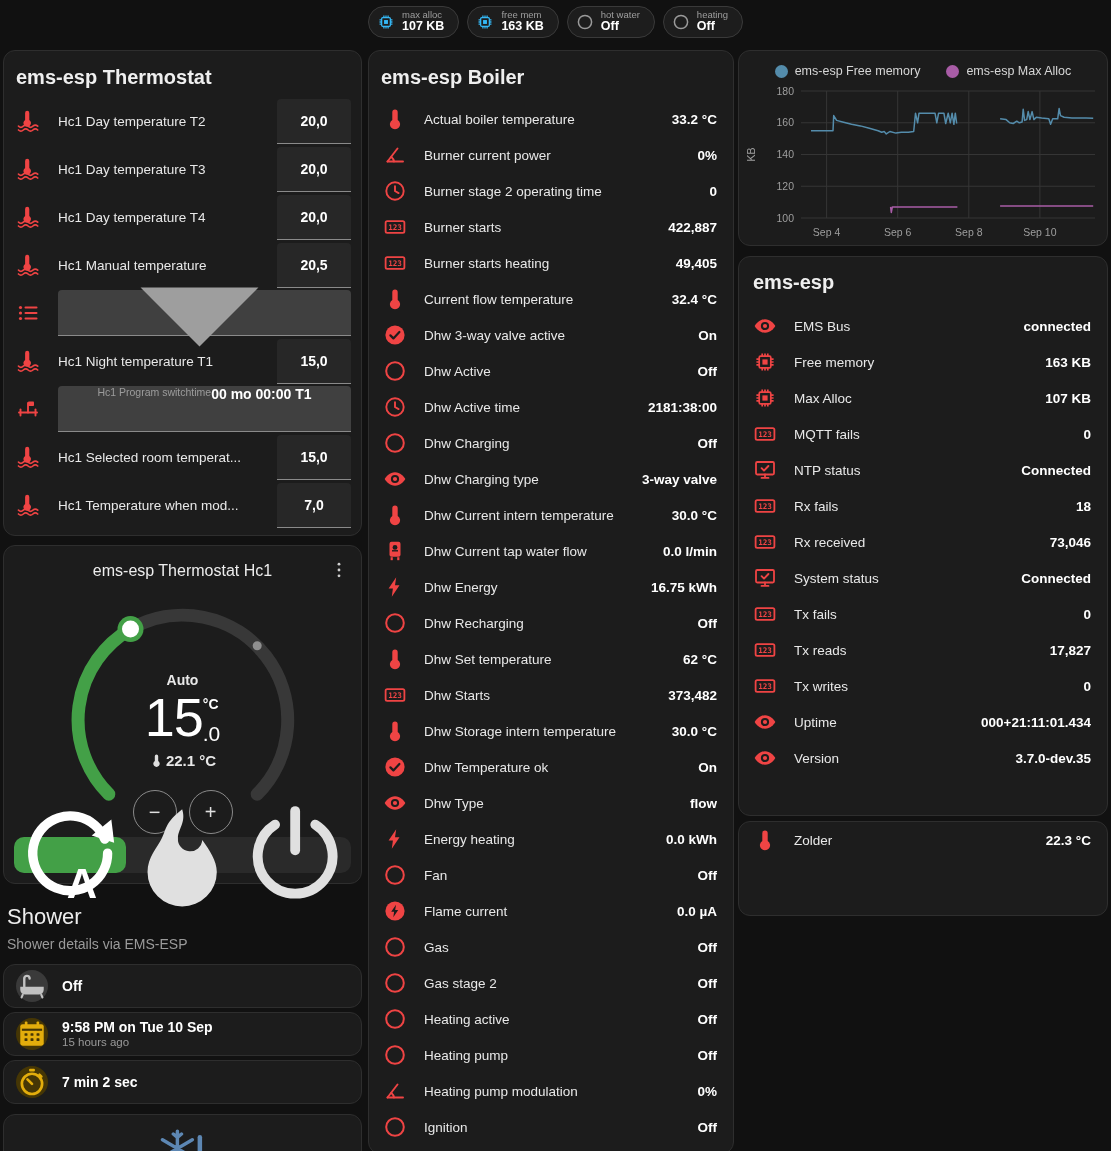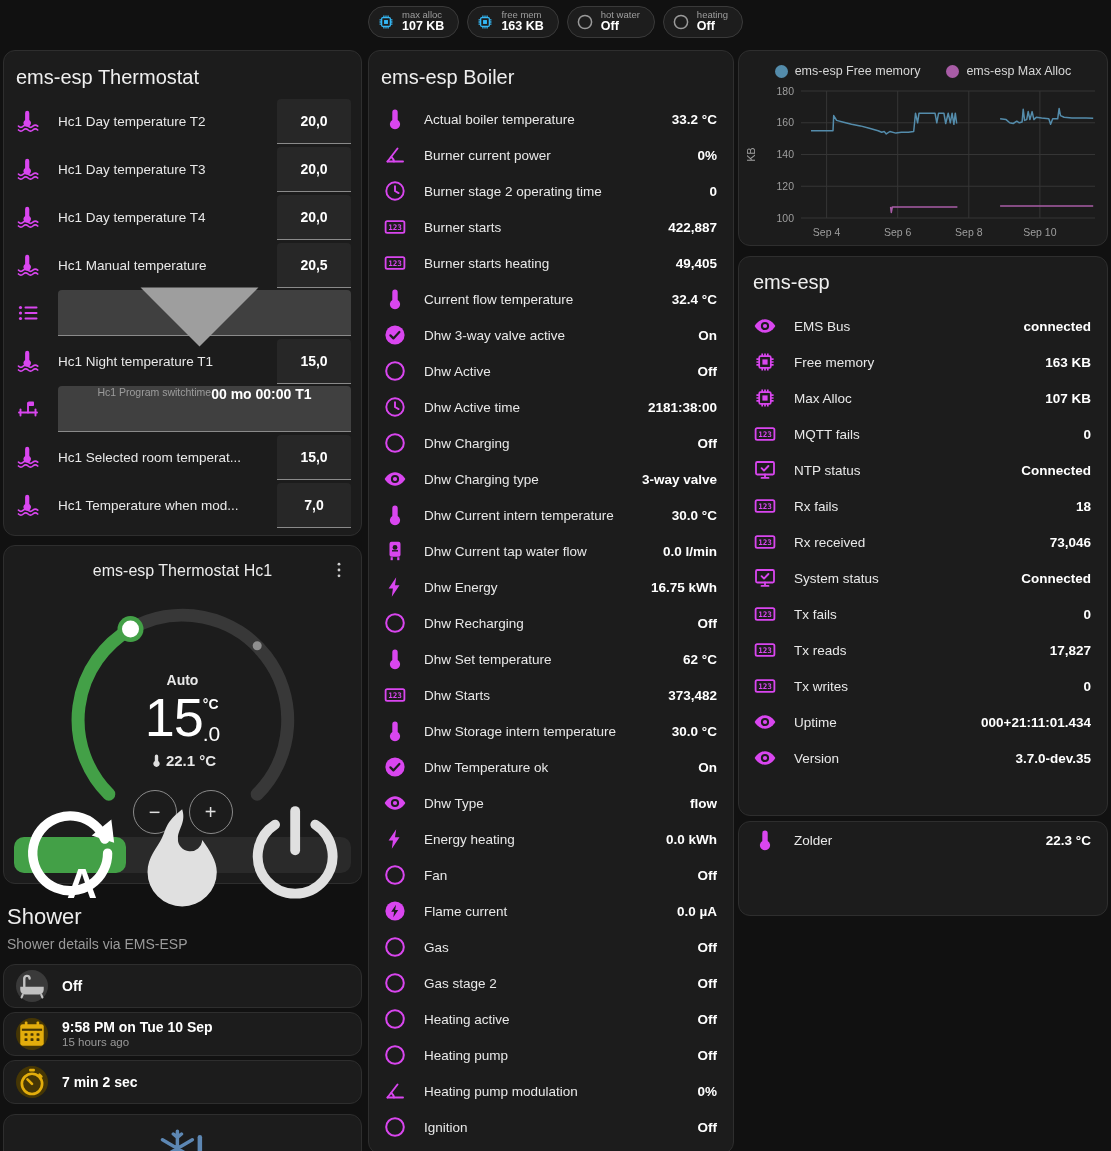--- a/index.html
+++ b/index.html
@@ -13,24 +13,24 @@
   .badge .b-icon svg{width:17px;height:17px;}
   .badge .b-col{display:flex;flex-direction:column;line-height:1.05;}
   .badge .b-label{font-size:9.5px;color:#9e9e9e;}
   .badge .b-value{font-size:12.5px;font-weight:700;color:#fff;}
   
   .col{position:absolute;top:50px;display:flex;flex-direction:column;}
   .col-left{left:3px;width:359px;}
   .col-mid{left:368px;width:366px;}
   .col-right{left:738px;width:370px;}
   .card{background:#1c1c1c;border:1px solid #2e2e2e;border-radius:12px;box-sizing:border-box;}
-  .card-title{font-size:20px;font-weight:400;color:#efefef;padding:15px 14px 8px 12px;}
+  .card-title{font-size:20px;font-weight:700;color:#efefef;padding:15px 14px 8px 12px;}
   
   .entity-row{display:flex;align-items:center;height:36px;padding:0 16px 0 14px;cursor:pointer;}
-  .e-icon{width:24px;height:24px;color:#d946ef;flex:none;display:flex;align-items:flex-end;justify-content:center;}
+  .e-icon{width:24px;height:24px;color:#ef4444;flex:none;display:flex;align-items:flex-end;justify-content:center;}
   .e-icon svg{width:21px;height:21px;}
   .e-label{flex:1;margin-left:17px;font-size:13.5px;font-weight:500;color:#e8e8e8;
     white-space:nowrap;overflow:hidden;text-overflow:ellipsis;}
   .e-value{font-size:13.5px;font-weight:700;color:#fff;white-space:nowrap;margin-left:10px;}
   
   .t-row{display:flex;align-items:center;min-height:48px;padding:0 10px 0 12px;}
   .t-row .e-label{margin-left:18px;}
   .num-box{width:74px;height:44px;background:#272727;border-bottom:1px solid #8a8a8a;
     border-radius:4px 4px 0 0;display:flex;align-items:center;justify-content:center;
     font-size:14px;font-weight:600;color:#fff;flex:none;cursor:text;}

